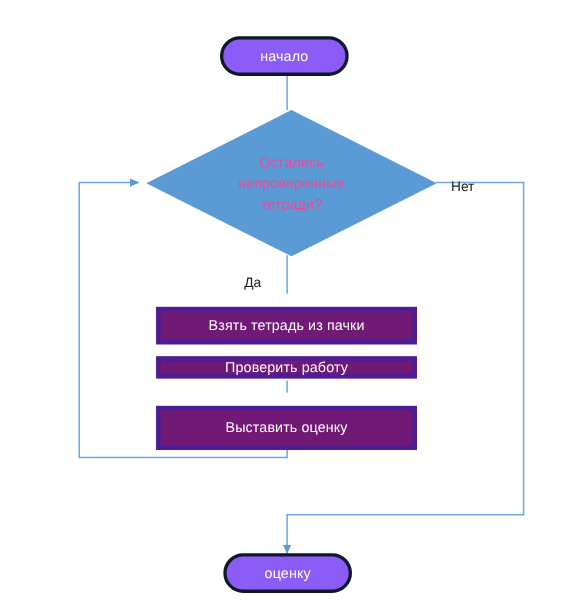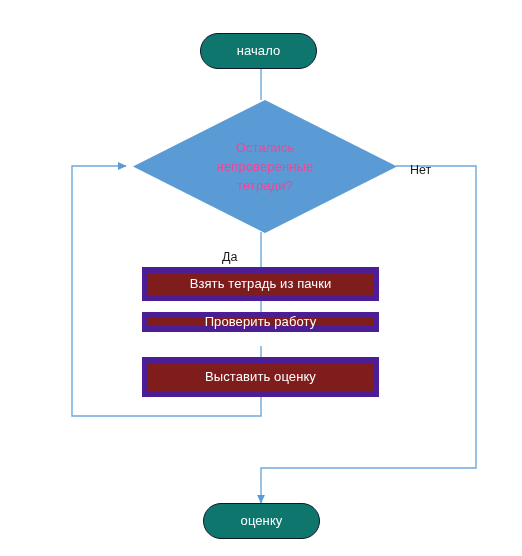--- a/index.html
+++ b/index.html
@@ -33,27 +33,28 @@
     display: flex;
     align-items: center;
     justify-content: center;
     text-align: center;
     color: #ffffff;
     font-size: 13px;
     line-height: 16px;
     letter-spacing: 0.1px;
   }
   .terminator {
-    background: #0f766e;
-    border: 1px solid #0f172a;
+    background: #8b5cf6;
+    border: 3px solid #0f172a;
     border-radius: 18px;
   }
   .process {
-    background: #7f1d1d;
-    border: 6px solid #4c1d95;
+    background: #701a75;
+    border: 4px solid #4c1d95;
+    margin-top: 12px;
   }
   .decision {
     width: 264px;
     height: 133px;
     background: transparent;
     border: none;
     color: #ec4899;
   }
   .decision .dec-shape {
     position: absolute;

